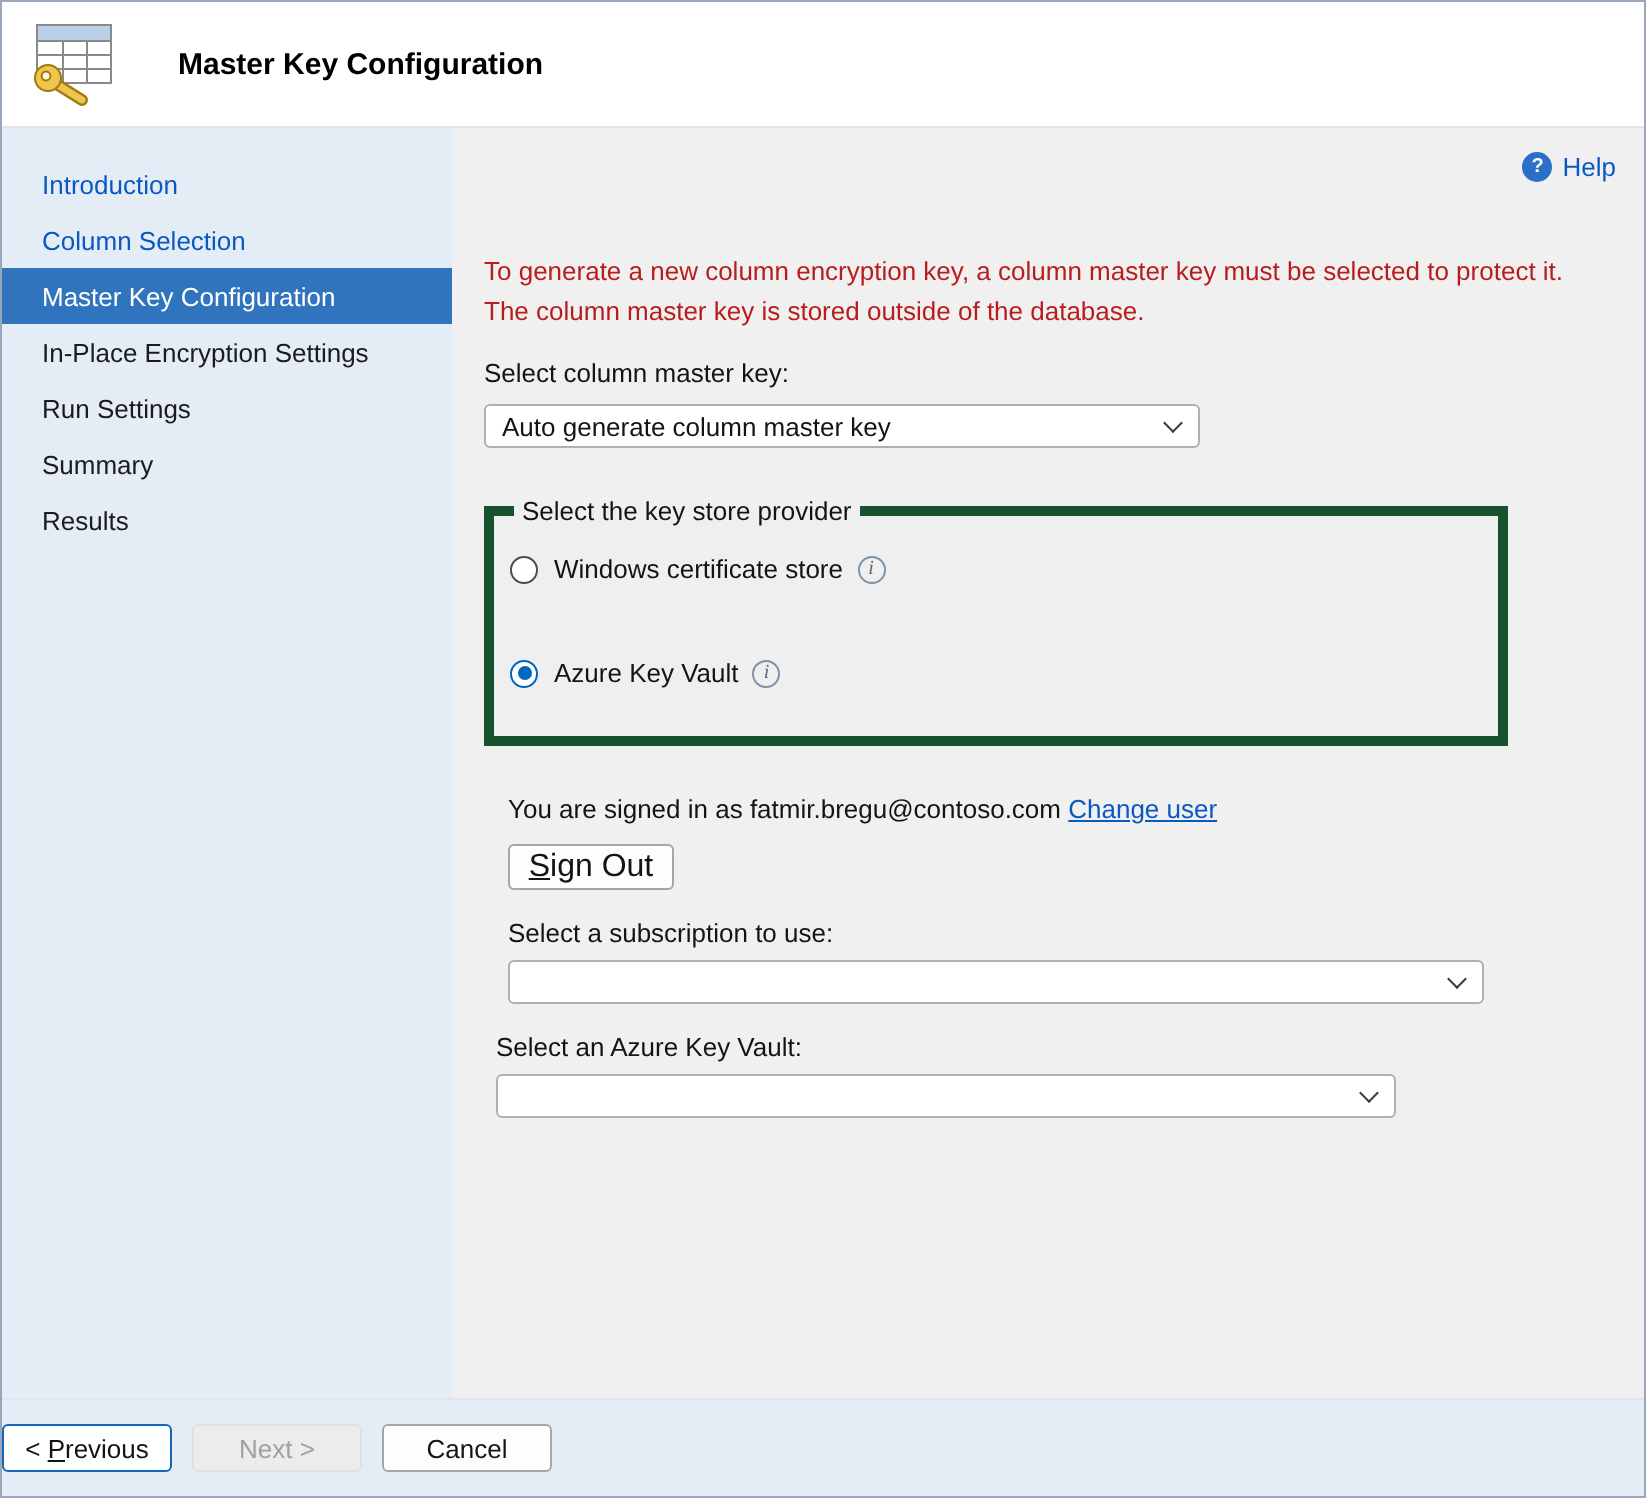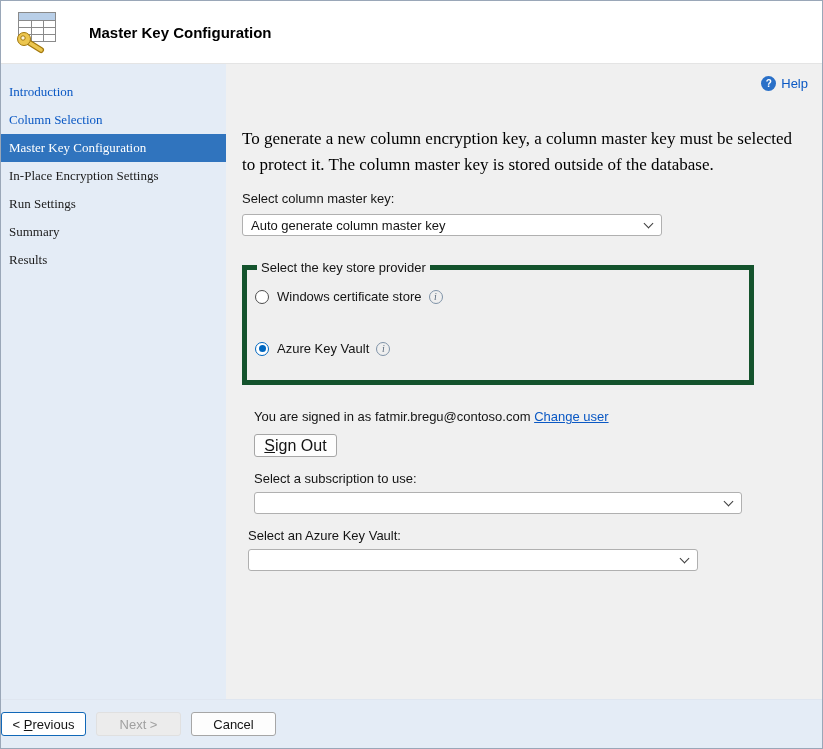--- a/index.html
+++ b/index.html
@@ -18,35 +18,35 @@
   .tb-btn{ width:46px; height:32px; display:flex; align-items:center; justify-content:center; cursor:default; }
   .glyph-min{ width:11px; height:1px; background:#fff; }
   .glyph-max{ width:10px; height:10px; border:1px solid #fff; border-radius:2px; }
   
   .header{ height:63px; background:#ffffff; display:flex; align-items:center; flex:0 0 auto; border-bottom:1px solid #e4e4e4; }
   .hdr-icon{ margin-left:10px; display:flex; }
   .hdr-title{ font-size:15px; font-weight:bold; color:#000; margin-left:28px; }
   
   .body{ flex:1; display:flex; min-height:0; }
   .sidebar{ width:225px; background:#e4ecf6; padding-top:14px; flex:0 0 auto; }
-  .step{ height:28px; display:flex; align-items:center; padding-left:8px; font-size:13px; color:#1b1b1b; cursor:default;font-family:Liberation Serif, serif; }
+  .step{ height:28px; display:flex; align-items:center; padding-left:20px; font-size:13px; color:#1b1b1b; cursor:default; }
   .step.visited{ color:#0a58c4; }
   .step.active{ background:#3074be; color:#ffffff; }
   .content{ flex:1; position:relative; background:#f0f0f0; padding:62px 0 0 16px; }
   .help{ position:absolute; top:12px; right:14px; display:flex; align-items:center; gap:5px; color:#0a58c4; font-size:13px; cursor:pointer; }
   .help-badge{ width:15px; height:15px; border-radius:50%; background:#2a70c8; color:#fff; font-size:10px; font-weight:bold;
                display:flex; align-items:center; justify-content:center; }
-  .intro{ width:556px; font-size:17px; color:#000000; line-height:1.5;font-family:Liberation Serif, serif; }
+  .intro{ width:556px; font-size:13px; color:#b91c1c; line-height:1.5; }
   .field-label{ font-size:13px; color:#141414; margin-top:14px; }
   .combo{ height:22px; background:#ffffff; border:1px solid #b0b0b0; border-radius:3px;
           display:flex; align-items:center; justify-content:space-between;
           padding:0 9px 0 8px; font-size:13px; color:#141414; cursor:default; }
   .chev{ width:7px; height:7px; border-right:1.4px solid #3d3d3d; border-bottom:1.4px solid #3d3d3d;
          transform:rotate(45deg); margin-top:-3px; flex:0 0 auto; }
-  .combo.cmk{ width:420px; margin-top:8px; }
+  .combo.cmk{ width:358px; margin-top:8px; }
   fieldset.provider{ width:512px; margin-top:24px; border:5px solid #14532d; background:#efefef; padding:4px 10px 24px 8px; }
   fieldset.provider legend{ font-size:13px; color:#141414; padding:0 4px; margin-left:2px; }
   .radio-row{ display:flex; align-items:center; margin-top:10px; font-size:13px; color:#141414; cursor:default; }
   .radio-row.second{ margin-top:37px; }
   .radio{ width:14px; height:14px; border-radius:50%; background:#fff; border:1px solid #4d4d4d; margin-right:8px; flex:0 0 auto; }
   .radio.sel{ border:1px solid #0067c0; display:flex; align-items:center; justify-content:center; }
   .radio.sel::after{ content:""; width:7px; height:7px; border-radius:50%; background:#0067c0; }
   .info-badge{ width:14px; height:14px; border-radius:50%; border:1px solid #7f93a8; color:#5a6b7d;
                font-size:10px; font-style:italic; font-family:"Liberation Serif", serif;
                display:flex; align-items:center; justify-content:center; margin-left:7px; cursor:pointer; }

